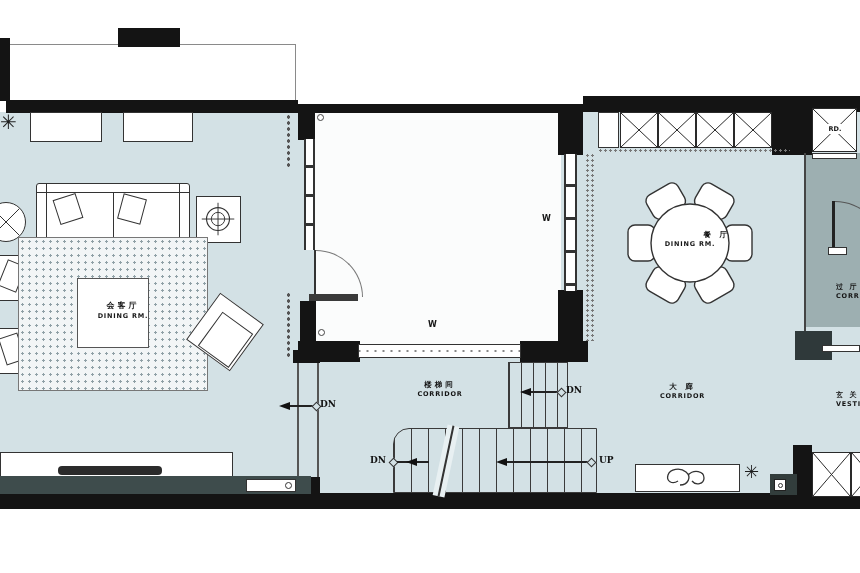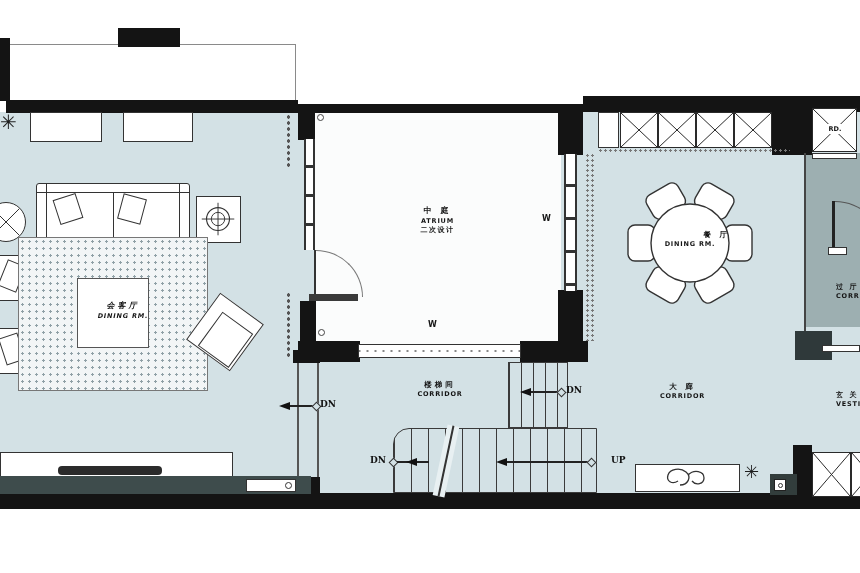--- a/index.html
+++ b/index.html
@@ -151,57 +151,52 @@
       <circle cx="22" cy="23" r="12" fill="none" stroke="#333" stroke-width="1.2"></circle>
       <circle cx="22" cy="23" r="7" fill="none" stroke="#333" stroke-width="1"></circle>
       <line x1="22" y1="6" x2="22" y2="40" stroke="#333" stroke-width="1"></line>
       <line x1="5" y1="23" x2="39" y2="23" stroke="#333" stroke-width="1"></line>
     </svg>
   </div>
 
   <div class="abs" style="left:18px;top:237px;width:190px;height:154px;background:#f2f5f6;border:1px solid #777;
               background-image:radial-gradient(#8fa0a6 1px,transparent 1.3px);background-size:7px 7px;"></div>
   <div class="abs" style="left:77px;top:278px;width:72px;height:70px;background:#fff;border:1px solid #555;"></div>
-  <div class="room-label" style="left:77px;top:301px;width:92px;font-style:italic;">
+  <div class="room-label" style="left:77px;top:301px;width:92px;">
     <span class="cn">会客厅</span>
     <span class="en">DINING RM.</span>
   </div>
 
   <div class="white-box" style="left:198px;top:303px;width:54px;height:58px;transform:rotate(36deg);">
     <div class="abs" style="left:12px;top:13px;width:38px;height:42px;border:1.2px solid #333;background:#fff;"></div>
   </div>
 
   <div class="white-box" style="left:0;top:452px;width:233px;height:26px;"></div>
   <div class="abs" style="left:58px;top:466px;width:104px;height:9px;background:#2b2b2b;border-radius:4px;"></div>
   <div class="abs" style="left:0;top:476px;width:311px;height:18px;background:#3e4c4c;"></div>
   <div class="white-box" style="left:246px;top:479px;width:50px;height:13px;">
     <div class="abs circle" style="right:3px;top:2px;width:7px;height:7px;border:1px solid #333;"></div>
   </div>
 
-  <div class="room-label" style="left:390px;top:206px;width:95px;">
-    <span class="cn">中 庭</span>
-    <span class="en">ATRIUM</span>
-    <span class="note">二次设计</span>
-  </div>
 
   <div class="stairs" style="left:508px;top:362px;width:60px;height:66px;"></div>
   <div class="stairs" style="left:393px;top:428px;width:204px;height:65px;border-top-left-radius:16px;
               background-image:repeating-linear-gradient(90deg,#3a3a3a 0 1px,transparent 1px 17px);"></div>
   <div class="abs" style="left:440px;top:425px;width:12px;height:72px;background:#e8f0f2;transform:rotate(12deg);"></div>
   <div class="abs" style="left:445px;top:425px;width:2px;height:72px;background:#333;transform:rotate(12deg);"></div>
 
   <div class="arrow-line" style="left:524px;top:391px;width:36px;"></div>
   <div class="arrow-head-left" style="left:520px;top:388px;"></div>
   <div class="diamond" style="left:558px;top:389px;"></div>
   <div class="dirtext" style="left:566px;top:385px;">DN</div>
 
   <div class="arrow-line" style="left:502px;top:461px;width:88px;"></div>
   <div class="arrow-head-left" style="left:496px;top:458px;"></div>
   <div class="diamond" style="left:588px;top:459px;"></div>
-  <div class="dirtext" style="left:599px;top:455px;margin-left:12px;">UP</div>
+  <div class="dirtext" style="left:599px;top:455px;">UP</div>
 
   <div class="dirtext" style="left:370px;top:455px;">DN</div>
   <div class="diamond" style="left:390px;top:459px;"></div>
   <div class="arrow-line" style="left:397px;top:461px;width:32px;"></div>
   <div class="arrow-head-left" style="left:406px;top:458px;"></div>
 
   <div class="arrow-head-left" style="left:279px;top:402px;"></div>
   <div class="arrow-line" style="left:290px;top:405px;width:24px;"></div>
   <div class="diamond" style="left:313px;top:403px;"></div>
   <div class="dirtext" style="left:320px;top:399px;">DN</div>

